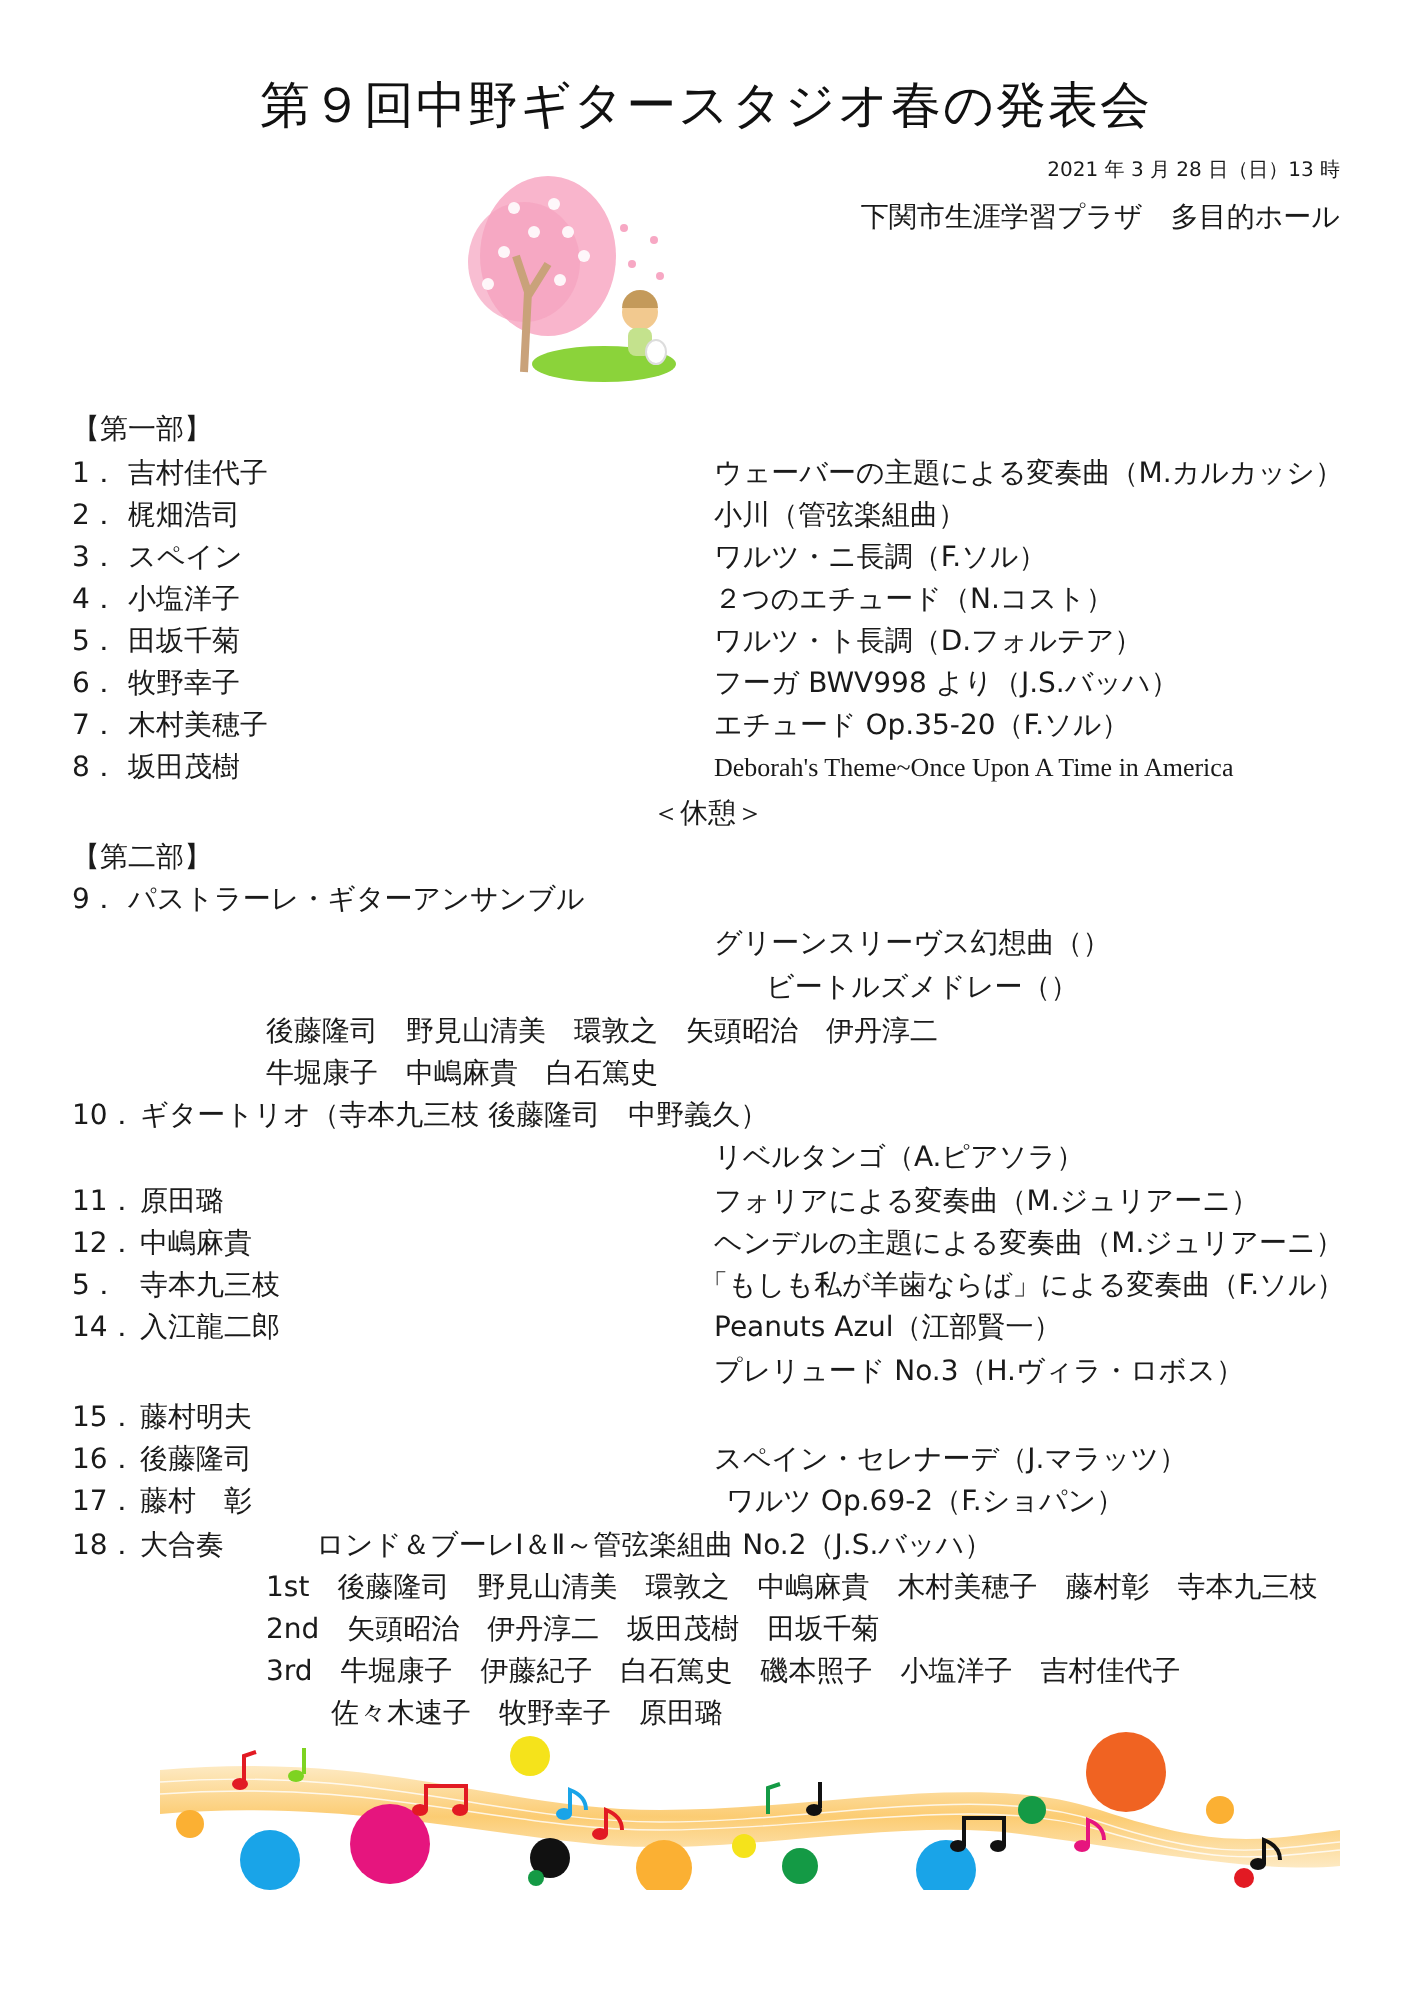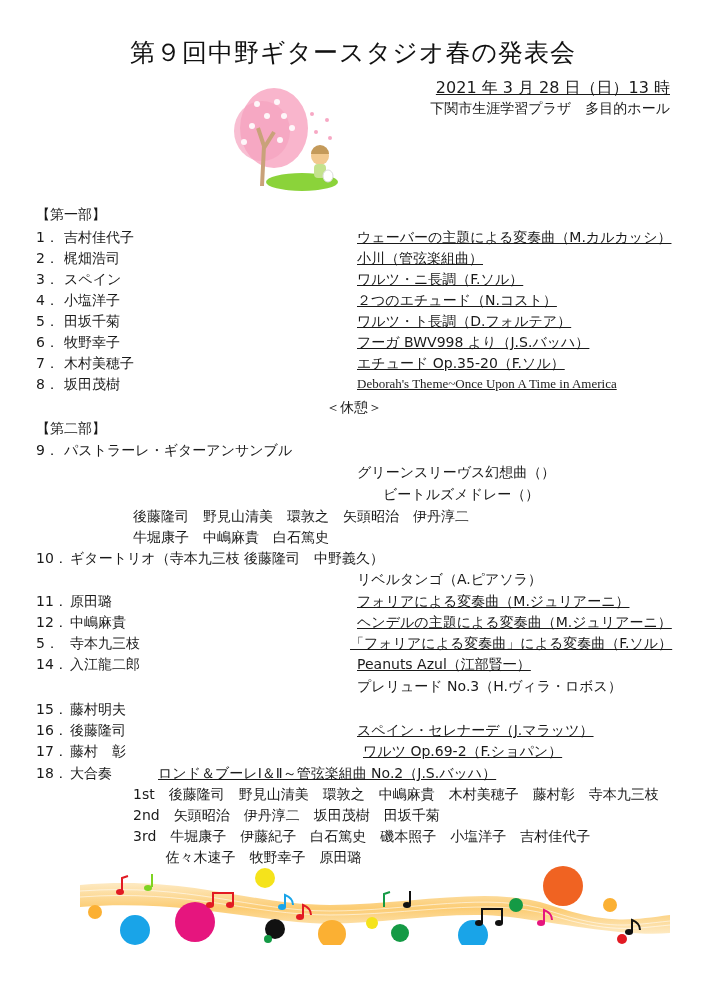--- a/index.html
+++ b/index.html
@@ -4,27 +4,27 @@
   <style>
     html, body { margin: 0; padding: 0; background: #ffffff; }
     body {
       width: 706px; height: 1000px; position: relative; overflow: hidden;
       font-family: "DejaVu Sans", sans-serif; color: #1a1a1a;
     }
     .title {
       position: absolute; left: 0; width: 706px; top: 36px;
       text-align: center; font-size: 25px; letter-spacing: 1px; color: #111;
     }
-    .datetime { position: absolute; right: 36px; top: 78px; font-size: 16px; text-decoration: underline; }
+    .datetime { position: absolute; right: 36px; top: 78px; font-size: 10px; }
     .venue { position: absolute; right: 36px; top: 100px; font-size: 14px; }
     .illus-tree { position: absolute; left: 222px; top: 76px; width: 120px; height: 122px; }
     .line { position: absolute; font-size: 14px; white-space: nowrap; line-height: 18px; }
     .num { position: absolute; left: 36px; }
     .name { position: absolute; left: 64px; }
-    .piece { position: absolute; left: 357px; text-decoration: underline; }
+    .piece { position: absolute; left: 357px; }
     .serif { font-family: "Liberation Serif", serif; font-size: 13px; text-align: right; }
     .section { position: absolute; left: 36px; font-size: 14px; }
     .music-band { position: absolute; left: 70px; top: 865px; width: 600px; height: 80px; }
   </style>
 </head>
 <body>
 
 <div class="title">第９回中野ギタースタジオ春の発表会</div>
 <div class="datetime">2021 年 3 月 28 日（日）13 時</div>
 <div class="venue">下関市生涯学習プラザ　多目的ホール</div>
@@ -124,21 +124,21 @@
   <span class="piece">フォリアによる変奏曲（M.ジュリアーニ）</span>
 </div>
 <div class="line" style="top:613px;left:0;width:706px">
   <span class="num">12．</span>
   <span class="name" style="left:70px">中嶋麻貴</span>
   <span class="piece">ヘンデルの主題による変奏曲（M.ジュリアーニ）</span>
 </div>
 <div class="line" style="top:634px;left:0;width:706px">
   <span class="num">5．</span>
   <span class="name" style="left:70px">寺本九三枝</span>
-  <span class="piece" style="left:350px">「フォリアによる変奏曲」による変奏曲（F.ソル）</span>
+  <span class="piece" style="left:350px">「もしも私が羊歯ならば」による変奏曲（F.ソル）</span>
 </div>
 <div class="line" style="top:655px;left:0;width:706px">
   <span class="num">14．</span>
   <span class="name" style="left:70px">入江龍二郎</span>
   <span class="piece">Peanuts Azul（江部賢一）</span>
 </div>
 <div class="line" style="top:677px;left:357px">プレリュード No.3（H.ヴィラ・ロボス）</div>
 
 <div class="line" style="top:700px;left:0;width:706px">
   <span class="num">15．</span>

